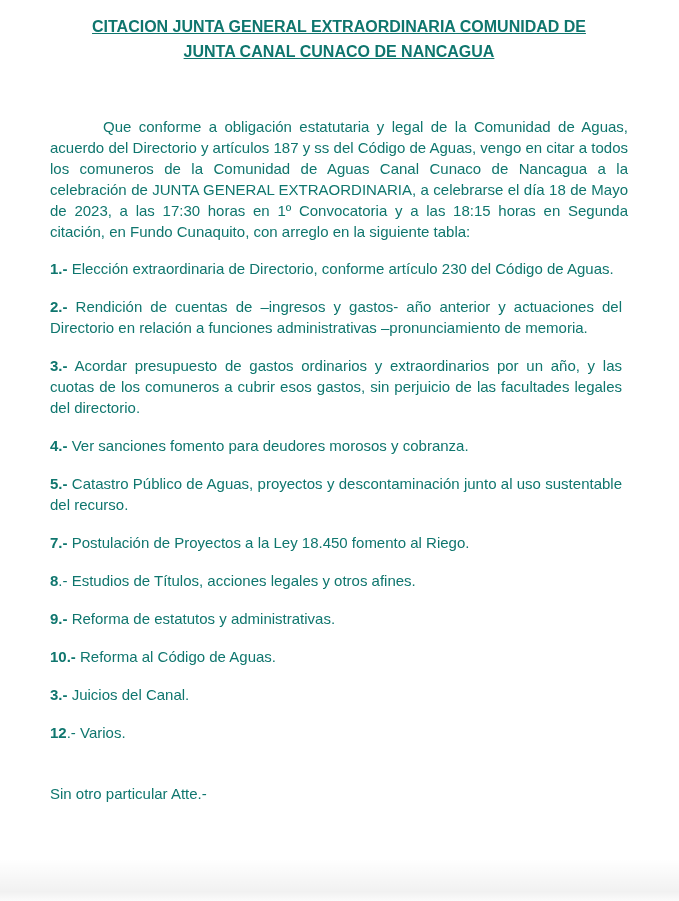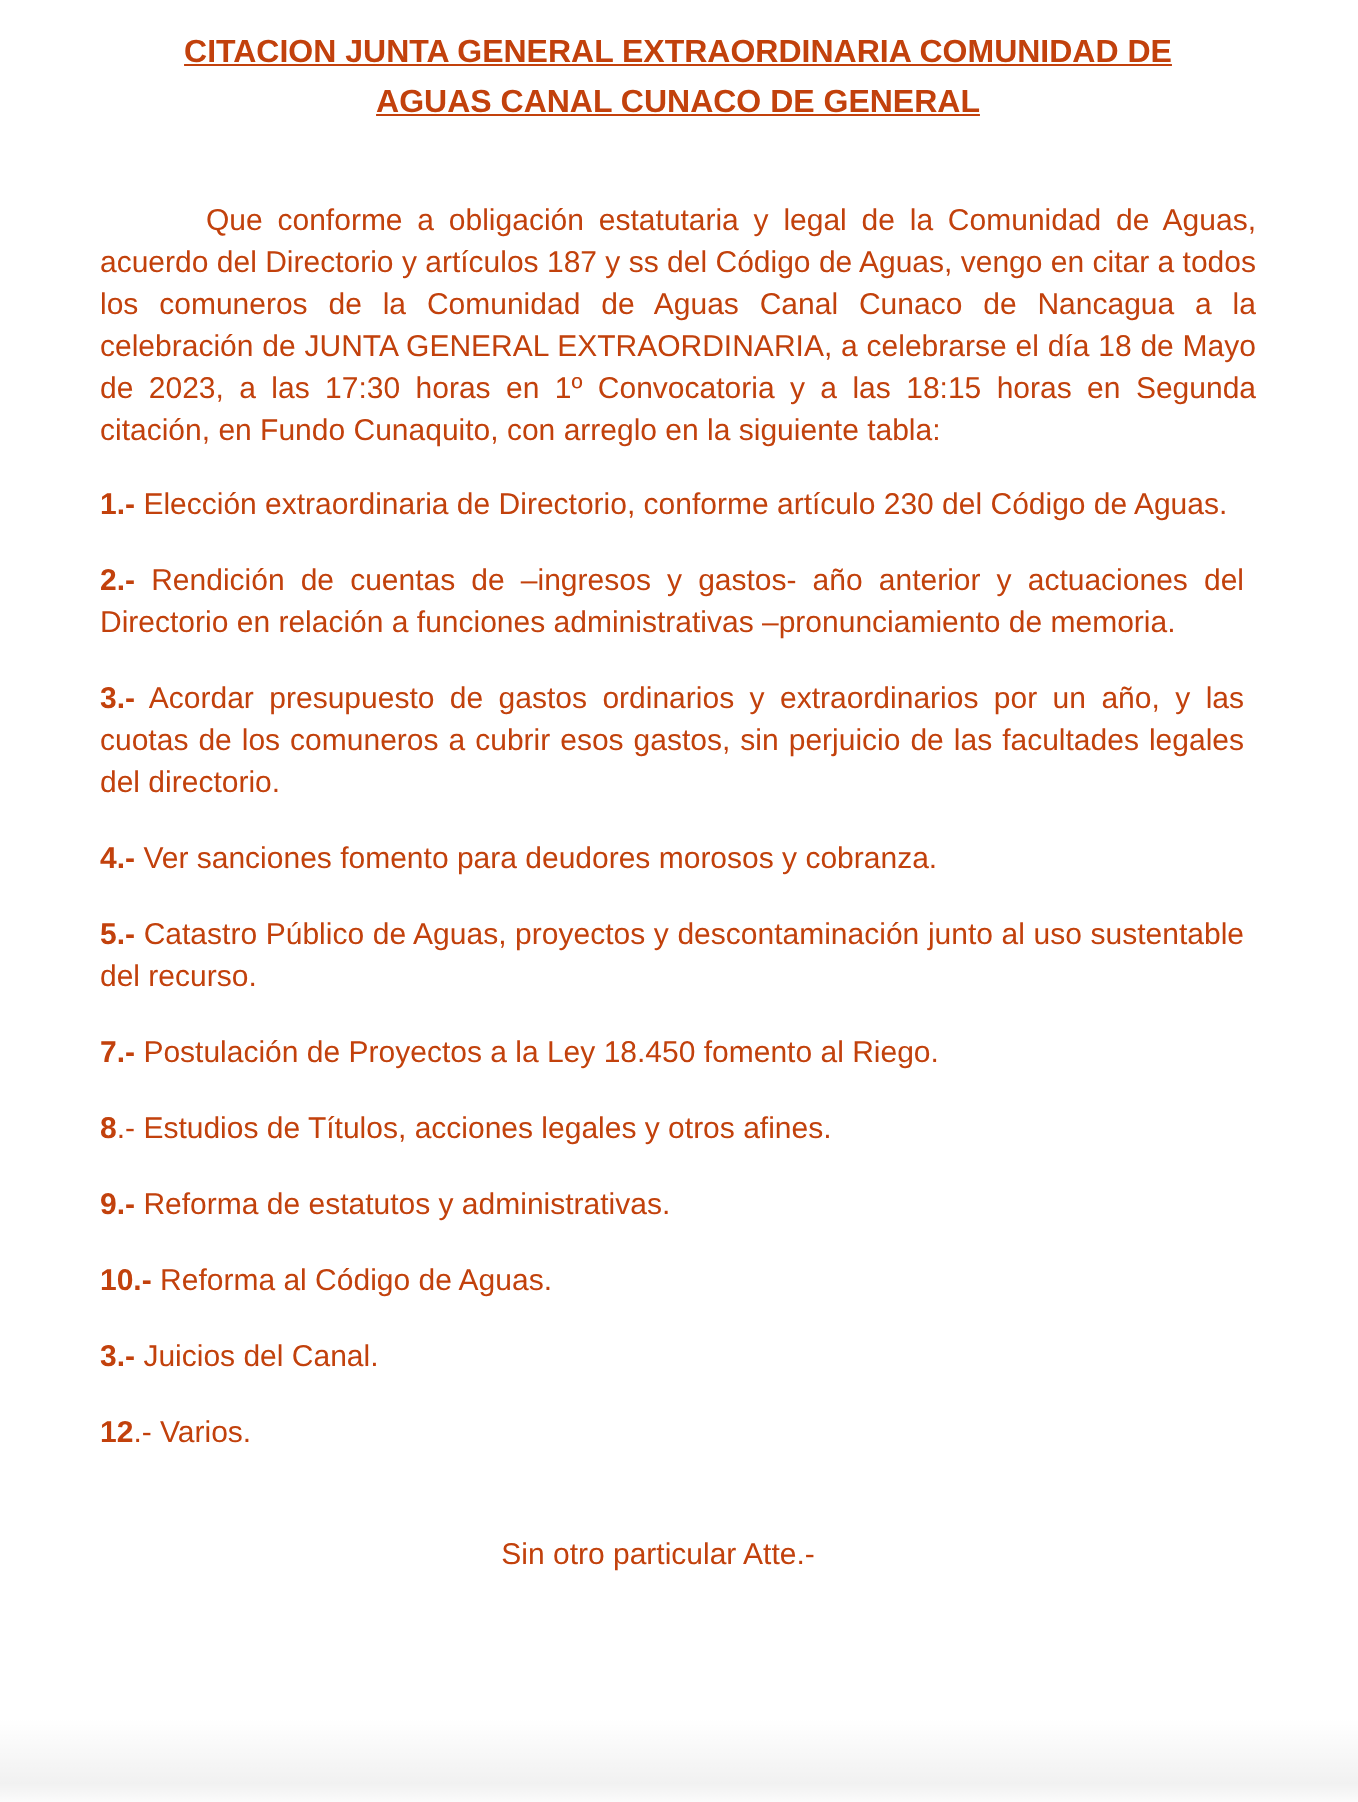--- a/index.html
+++ b/index.html
@@ -5,21 +5,21 @@
   html, body {
     margin: 0;
     padding: 0;
     background: #ffffff;
   }
   .page {
     position: relative;
     width: 679px;
     height: 901px;
     background: #ffffff;
-    color: #c2410c;
+    color: #0f766e;
     font-family: "Liberation Sans", "DejaVu Sans", sans-serif;
     font-size: 15px;
     line-height: 21px;
     overflow: hidden;
     box-sizing: border-box;
     padding: 14px 51px 0 50px;
   }
   .doc-title {
     margin: 0;
     font-size: 16px;
@@ -27,34 +27,34 @@
     font-weight: bold;
     text-align: center;
   }
   .title-line {
     display: block;
   }
   .title-line > span {
     text-decoration: underline;
   }
   .intro {
-    margin: 36px 0 16px 0;
+    margin: 52px 0 16px 0;
     text-align: justify;
     text-indent: 53px;
   }
   .agenda-item {
     margin: 0 6px 17px 0;
     text-align: justify;
   }
   .agenda-item .marker {
     font-weight: bold;
   }
   .closing {
     margin: 40px 0 0 0;
-    text-align: center;
+    text-align: left;
     padding-right: 20px;
   }
   .bottom-shade {
     position: absolute;
     left: 0;
     bottom: 0;
     width: 100%;
     height: 42px;
     background: linear-gradient(to bottom,
       rgba(0,0,0,0) 0%,
@@ -63,21 +63,21 @@
     pointer-events: none;
   }
 </style>
 </head>
 <body>
 
 <div class="page">
 
   <h1 class="doc-title">
     <span class="title-line"><span>CITACION JUNTA GENERAL EXTRAORDINARIA COMUNIDAD DE</span></span>
-    <span class="title-line"><span>AGUAS CANAL CUNACO DE GENERAL</span></span>
+    <span class="title-line"><span>JUNTA CANAL CUNACO DE NANCAGUA</span></span>
   </h1>
 
   <p class="intro">Que conforme a obligación estatutaria y legal de la Comunidad de Aguas, acuerdo del Directorio y artículos 187 y ss del Código de Aguas, vengo en citar a todos los comuneros de la Comunidad de Aguas Canal Cunaco de Nancagua a la celebración de JUNTA GENERAL EXTRAORDINARIA, a celebrarse el día 18 de Mayo de 2023, a las 17:30 horas en 1º Convocatoria y a las 18:15 horas en Segunda citación, en Fundo Cunaquito, con arreglo en la siguiente tabla:</p>
 
   <p class="agenda-item"><strong class="marker">1.-</strong><span></span>
     <span>Elección extraordinaria de Directorio, conforme artículo 230 del Código de Aguas.</span></p>
 
   <p class="agenda-item"><strong class="marker">2.-</strong><span></span>
     <span>Rendición de cuentas de –ingresos y gastos- año anterior y actuaciones del Directorio en relación a funciones administrativas –pronunciamiento de memoria.</span></p>
 

